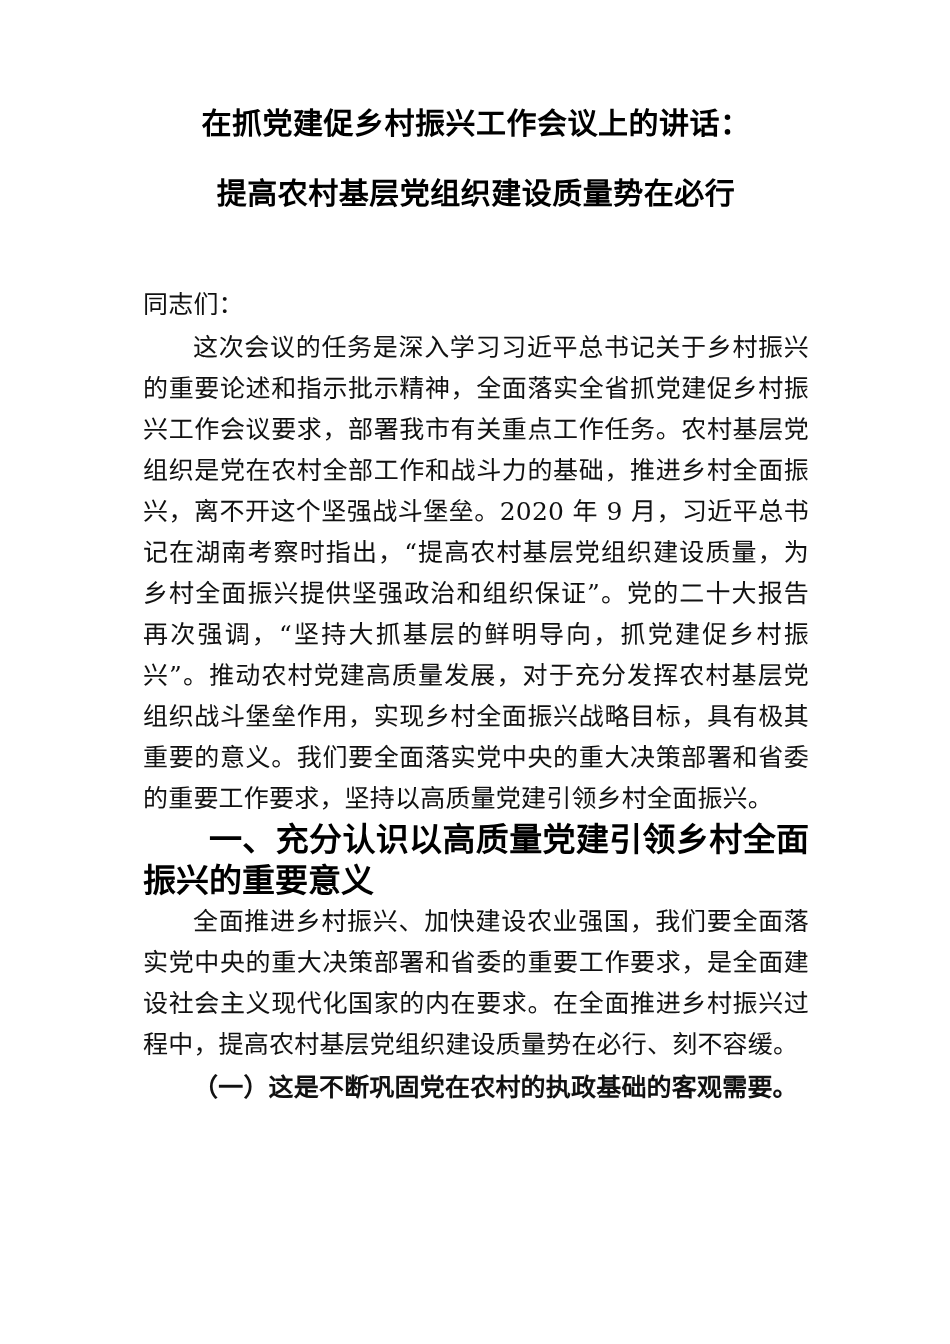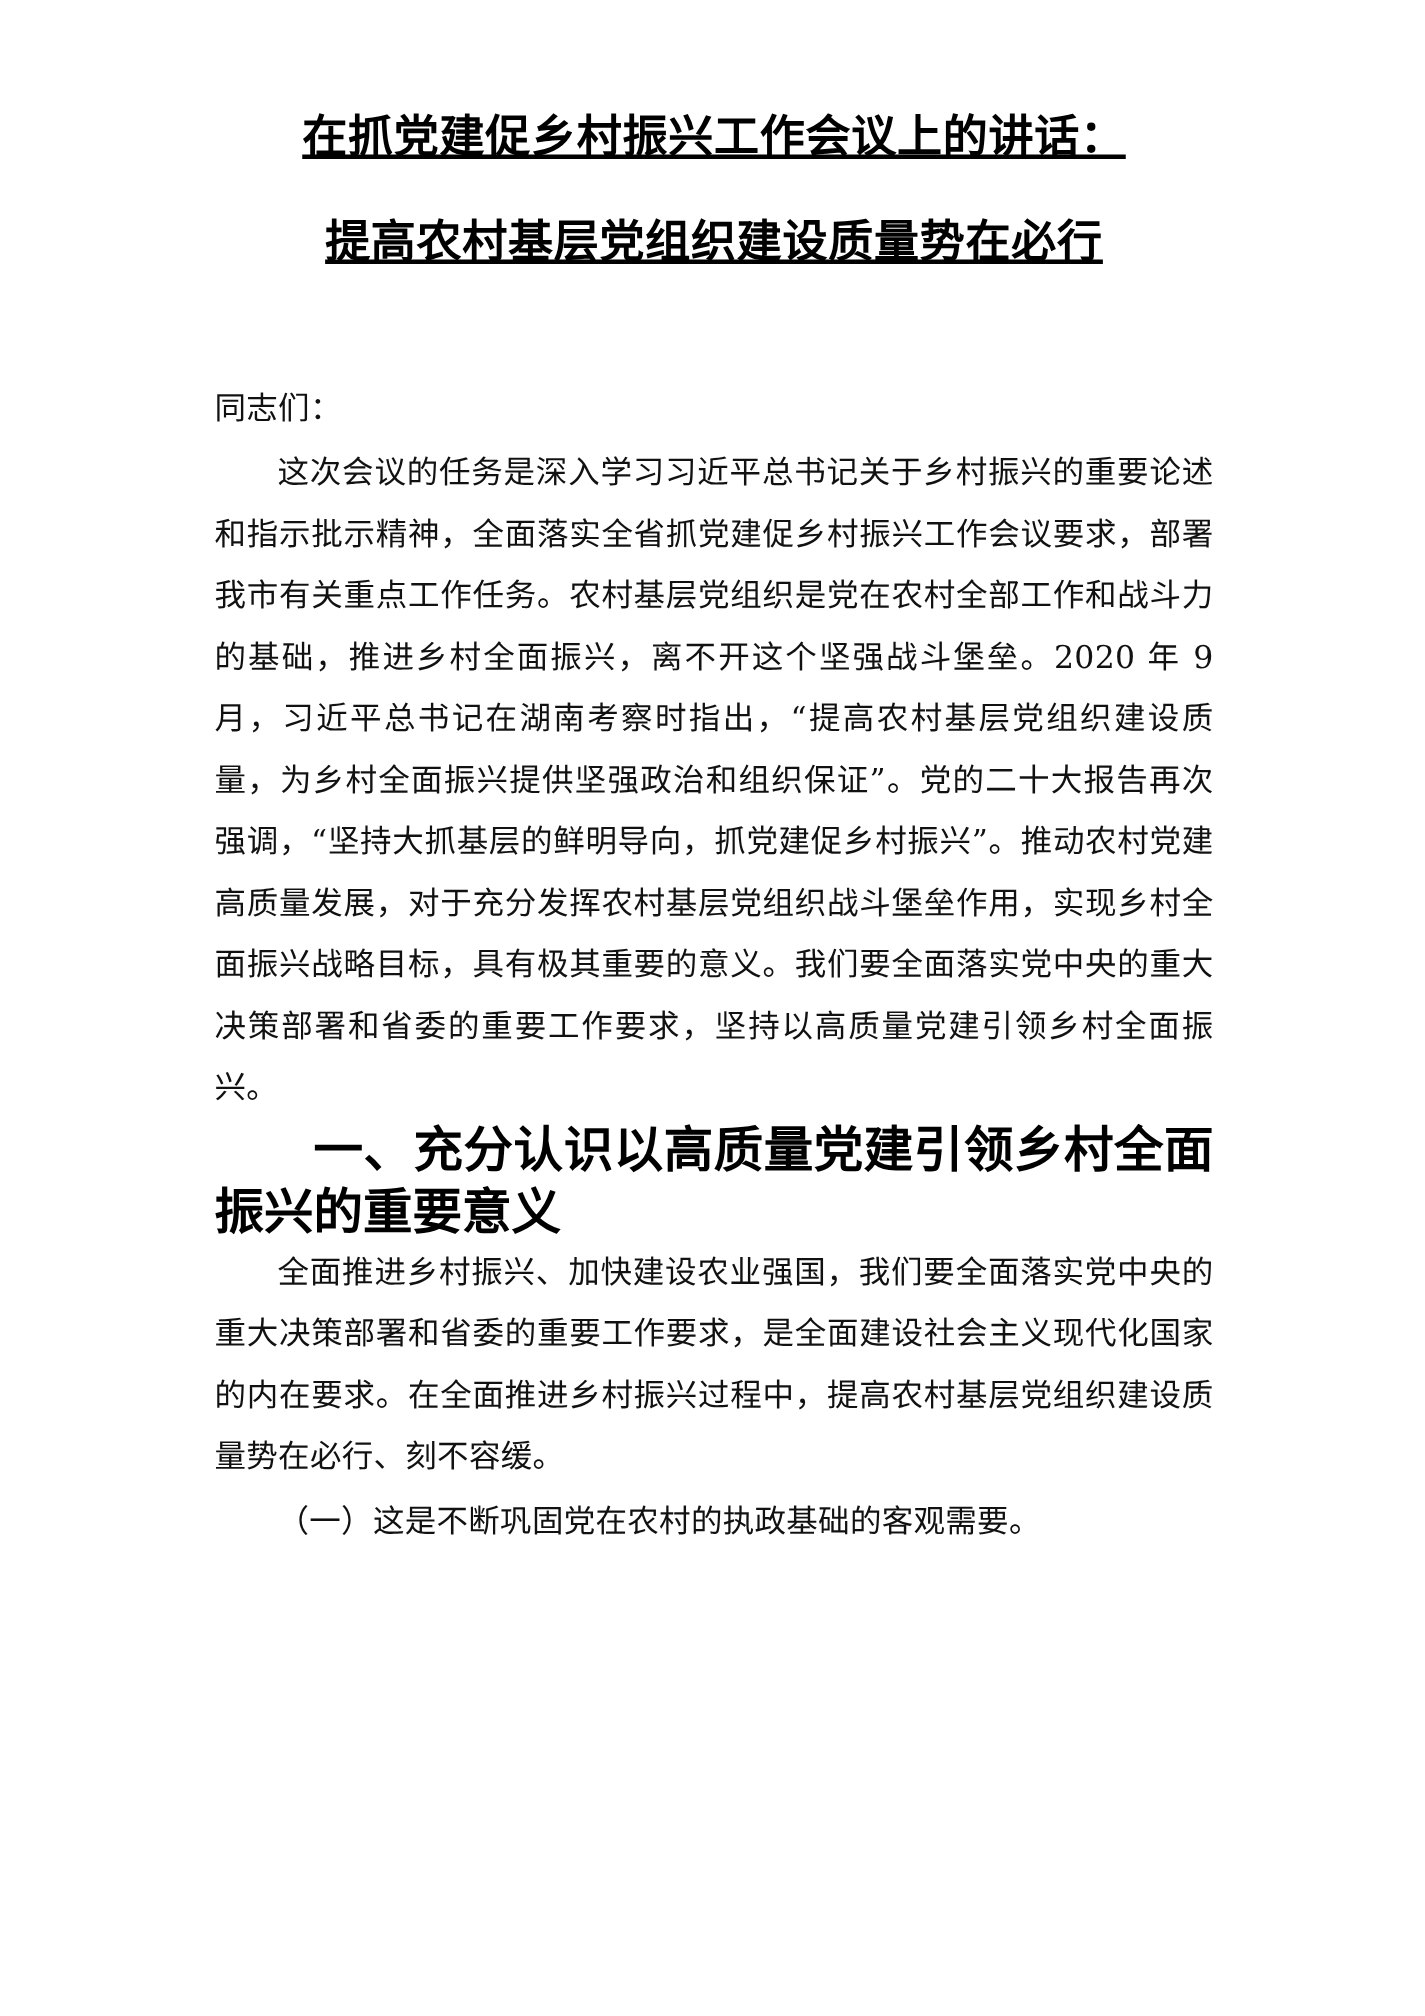--- a/index.html
+++ b/index.html
@@ -28,41 +28,40 @@
   
   .doc-body {
     position: absolute;
     left: 143px;
     top: 0;
     width: 666px;
   }
 
   
   .title-block {
-    padding-top: 64px;
-    text-decoration: underline;
+    padding-top: 96px;
   }
   .doc-title-line {
     text-align: center;
     font-family: "DejaVu Serif", "Liberation Serif", serif;
     font-weight: bold;
     font-size: 30px;
     line-height: 56px;
     letter-spacing: 0.5px;
     color: #000000;
     white-space: nowrap;
   }
   .doc-title-line.second {
     margin-top: 14px;
   }
 
   
   .para {
     font-family: "DejaVu Serif", "Liberation Serif", serif;
-    font-size: 21px;
+    font-size: 25px;
     line-height: 41px;
     text-align: justify;
     text-align-last: left;
     text-justify: inter-character;
     color: #111111;
     margin: 0;
     letter-spacing: 0.2px;
   }
   .para.indent {
     text-indent: 2em;
@@ -87,20 +86,21 @@
     text-align: justify;
     text-align-last: left;
     color: #000000;
     margin: 0;
     letter-spacing: 0;
   }
 
   
   .sub-heading {
     margin-top: 2px;
+    font-weight: bold;
   }
 </style>
 </head>
 <body>
 
 <div class="page">
 
   <div class="doc-body">
 
     <div class="title-block">

